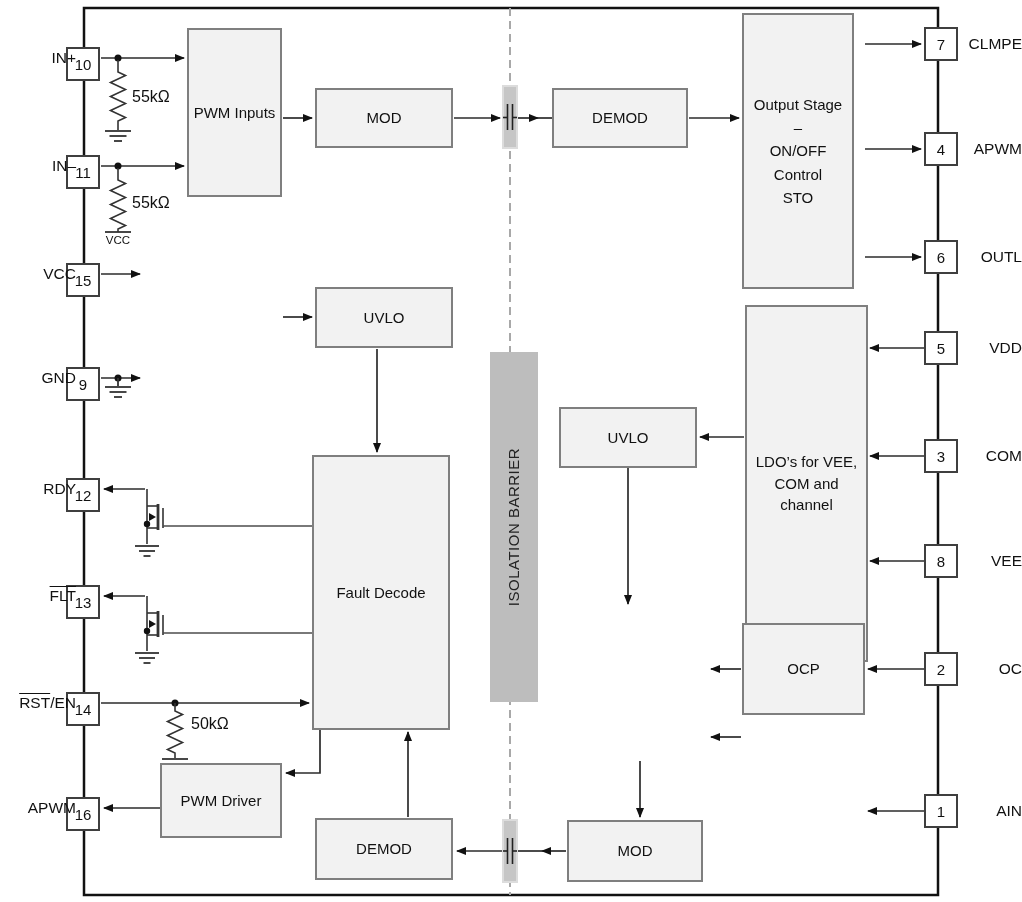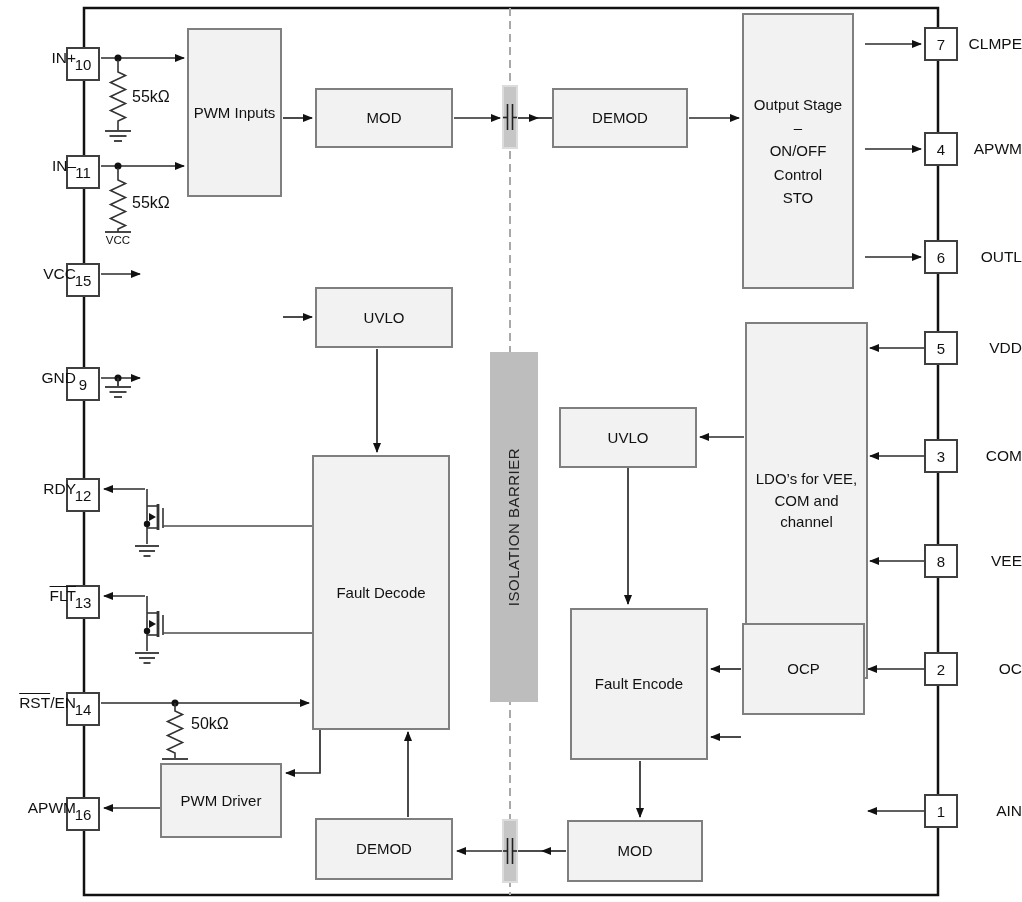--- a/index.html
+++ b/index.html
@@ -192,27 +192,24 @@
   </div>
   <div class="block" style="left:315px;top:287px;width:138px;height:61px">
       <span>UVLO</span>
     </div>
   <div class="block" style="left:312px;top:455px;width:138px;height:275px">
       <span>Fault Decode</span>
     </div>
   <div class="block" style="left:559px;top:407px;width:138px;height:61px">
       <span>UVLO</span>
     </div>
-  <div class="block" style="left:745px;top:322px;width:123px;height:357px">
+  <div class="block" style="left:745px;top:305px;width:123px;height:357px">
     <span>LDO’s for VEE,</span>
     <span>COM and channel</span>
   </div>
-  <div class="block" style="left:570px;top:608px;width:138px;height:152px">
-      <span>Fault Encode</span>
-    </div>
   <div class="block" style="left:742px;top:623px;width:123px;height:92px">
       <span>OCP</span>
     </div>
   <div class="block" style="left:160px;top:763px;width:122px;height:75px">
       <span>PWM Driver</span>
     </div>
   <div class="block" style="left:315px;top:818px;width:138px;height:62px">
       <span>DEMOD</span>
     </div>
   <div class="block" style="left:567px;top:820px;width:136px;height:62px">

